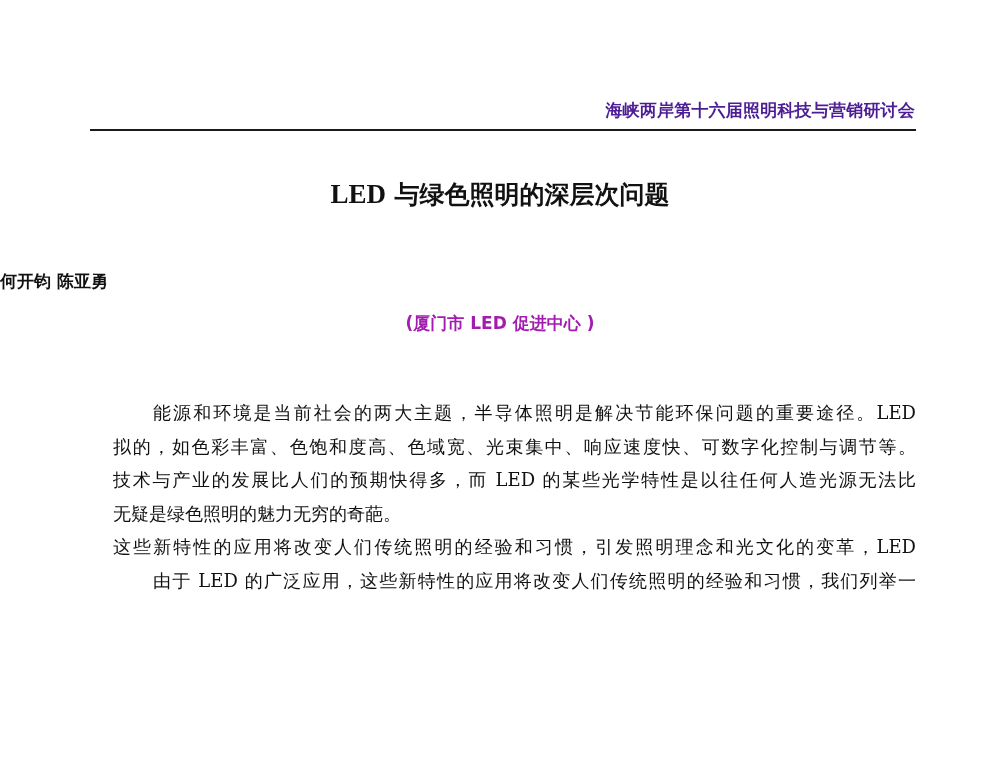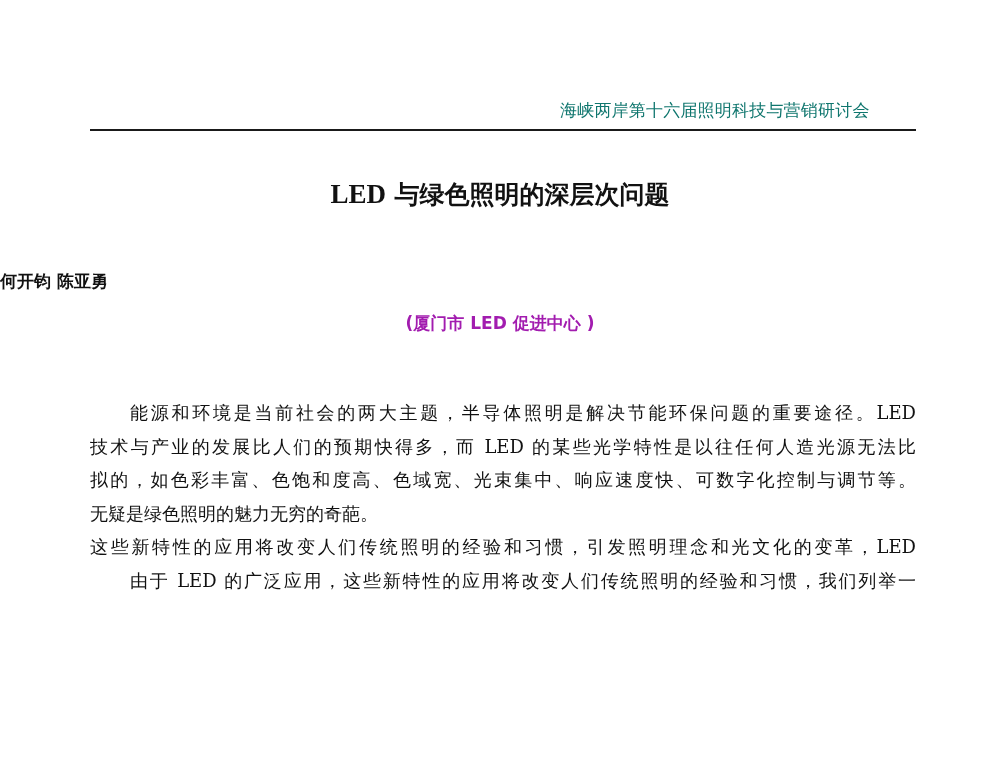--- a/index.html
+++ b/index.html
@@ -13,25 +13,26 @@
       position: relative;
       overflow: hidden;
       color: #111111;
       font-family: "DejaVu Serif", "Liberation Serif", serif;
     }
     .running-header {
       position: absolute;
       left: 560px;
       top: 99px;
       width: 355px;
+      text-align: right;
       font-family: "DejaVu Sans", sans-serif;
-      font-weight: normal;
+      font-weight: bold;
       font-size: 17px;
       letter-spacing: 0.2px;
-      color: #0f766e;
+      color: #4c1d95;
       white-space: nowrap;
     }
     .header-rule {
       position: absolute;
       left: 90px;
       top: 129px;
       width: 826px;
       height: 2px;
       background: #1a1a1a;
     }
@@ -88,20 +89,21 @@
     .para {
       margin: 0;
       padding: 0;
     }
     .line {
       display: block;
       white-space: nowrap;
       text-align: justify;
       text-align-last: justify;
       height: 33.5px;
+      margin-left: 23px;
     }
     .line.last {
       text-align-last: left;
     }
     .line.indent {
       padding-left: 40px;
     }
   </style>
 </head>
 <body>
@@ -112,21 +114,21 @@
 <div class="title">
   <span class="latin">LED</span><span> 与绿色照明的深层次问题</span>
 </div>
 
 <div class="authors">何开钧  陈亚勇</div>
 <div class="affiliation">(厦门市 LED 促进中心 )</div>
 
 <div class="body-text">
   <div class="para">
     <span class="line indent">能源和环境是当前社会的两大主题，半导体照明是解决节能环保问题的重要途径。LED</span>
+    <span class="line">拟的，如色彩丰富、色饱和度高、色域宽、光束集中、响应速度快、可数字化控制与调节等。</span>
     <span class="line">技术与产业的发展比人们的预期快得多，而 LED 的某些光学特性是以往任何人造光源无法比</span>
-    <span class="line">拟的，如色彩丰富、色饱和度高、色域宽、光束集中、响应速度快、可数字化控制与调节等。</span>
     <span class="line last">无疑是绿色照明的魅力无穷的奇葩。</span>
     <span class="line">这些新特性的应用将改变人们传统照明的经验和习惯，引发照明理念和光文化的变革，LED</span>
   </div>
   <div class="para">
     <span class="line indent">由于 LED 的广泛应用，这些新特性的应用将改变人们传统照明的经验和习惯，我们列举一</span>
   </div>
 </div>
 
 </body></html>

